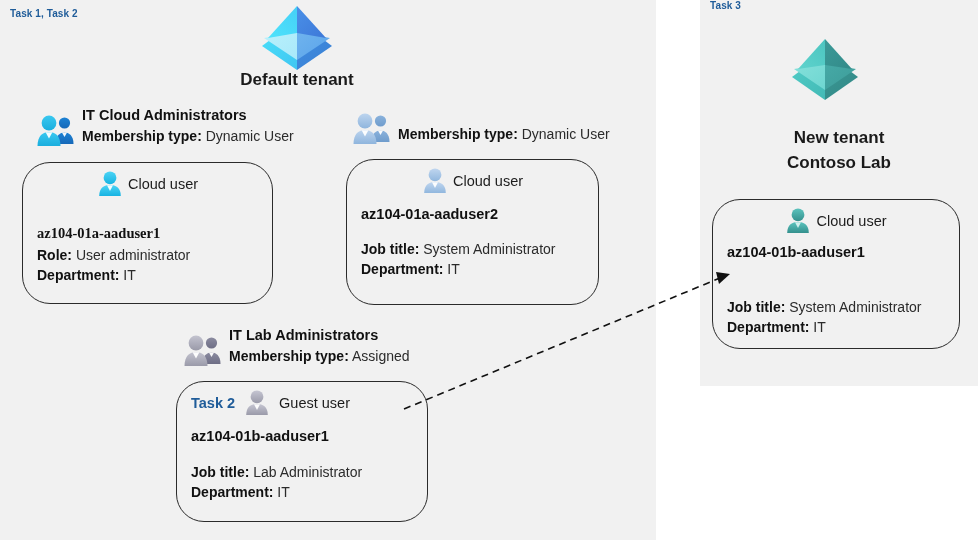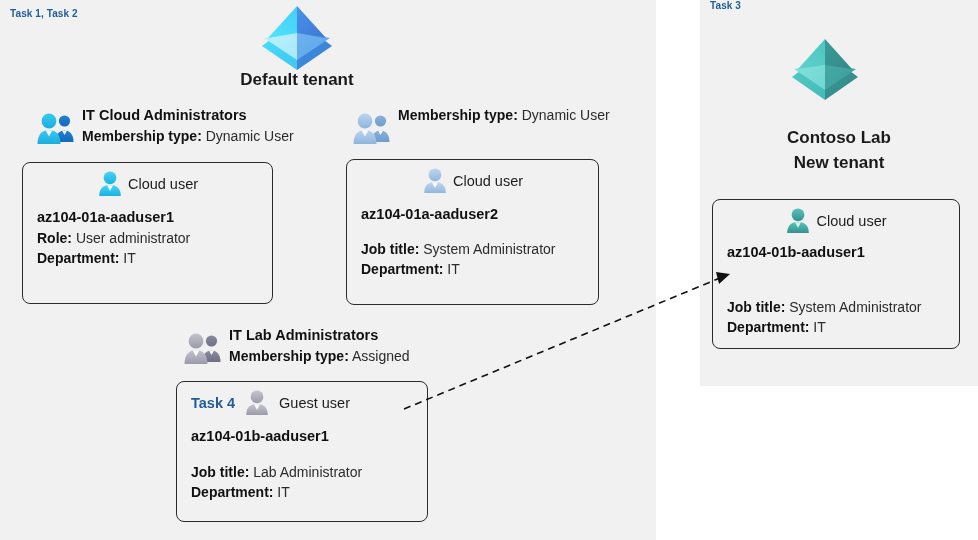--- a/index.html
+++ b/index.html
@@ -26,33 +26,33 @@
   .tenant-icon svg{display:block;}
 
   
   .tenant-title{
     position:absolute;font-size:17px;font-weight:bold;color:#1a1a1a;
     white-space:nowrap;text-align:center;
   }
   .tenant-title.two-line{line-height:1.45;}
 
   
-  .group{position:absolute;display:flex;align-items:flex-start;}
+  .group{position:absolute;display:flex;align-items:flex-end;}
   .group-icon{flex:0 0 auto;margin-right:6px;margin-top:6px;}
   .group-icon svg{display:block;}
   .group-text{display:flex;flex-direction:column;}
   .group-name{font-size:14.5px;font-weight:bold;color:#111;white-space:nowrap;line-height:1.45;}
   .group-meta{font-size:14px;color:#2b2b2b;white-space:nowrap;line-height:1.5;}
   .group-meta b{color:#111;font-weight:bold;}
 
   
   .card{
     position:absolute;
     border:1.6px solid #2b2b2b;
-    border-radius:8px;
+    border-radius:28px;
     background:transparent;
     box-sizing:border-box;
   }
   .card-head{
     display:flex;align-items:center;
     padding-top:7px;
     justify-content:center;
     gap:5px;
   }
   .card-head.left-align{justify-content:flex-start;padding-left:14px;gap:9px;}
@@ -154,22 +154,22 @@
     </defs>
     <polygon points="36,64 3,41 11,35 36,52" fill="url(#ntBaseL)"></polygon>
     <polygon points="36,64 69,41 61,35 36,52" fill="url(#ntBaseR)"></polygon>
     <polygon points="36,54 5,33 36,28 36,54" fill="url(#ntTopL)"></polygon>
     <polygon points="36,54 67,33 36,28 36,54" fill="url(#ntTopR)"></polygon>
     <polygon points="36,3 9,33 36,29" fill="url(#ntL)"></polygon>
     <polygon points="36,3 63,33 36,29" fill="url(#ntR)"></polygon>
   </svg>
 </div>
 <div class="tenant-title two-line" style="left:700px;top:126px;width:278px;">
+  <div>New  tenant</div>
   <div>Contoso Lab</div>
-  <div>New  tenant</div>
 </div>
 
 <div class="group" style="left:36px;top:105px;">
   <span class="group-icon">
     <svg width="40" height="34" viewBox="0 0 40 34">
       <defs>
         <linearGradient id="g1b" x1="0" y1="0" x2="0" y2="1">
           <stop offset="0" stop-color="#1c82d4"></stop>
             <stop offset="1" stop-color="#1668b8"></stop>
         </linearGradient>
@@ -204,21 +204,21 @@
               <stop offset="1" stop-color="#17b3e2"></stop>
           </linearGradient>
         </defs>
         <circle cx="13" cy="7.8" r="6.4" fill="url(#u1)"></circle>
         <path d="M2.2 26 C2.2 17.5 7.4 15 13 15 C18.6 15 23.8 17.5 23.8 26 Z" fill="url(#u1)"></path>
         <path d="M10 15.2 L13 21 L16 15.2 Z" fill="#ffffff" opacity="0.95"></path>
       </svg>
     </span>
     <span class="user-type">Cloud user</span>
   </div>
-  <div class="card-upn" style="margin-top:12px;">az104-01a-aaduser1</div>
+  <div class="card-upn" style="margin-top:28px;font-family:Liberation Serif, serif;">az104-01a-aaduser1</div>
   <div class="card-attrs" style="margin-top:3px;">
     <div class="attr"><b>Role:</b> <span>User administrator</span></div>
     <div class="attr"><b>Department:</b> <span>IT</span></div>
   </div>
 </div>
 
 <div class="group" style="left:352px;top:105px;">
   <span class="group-icon">
     <svg width="40" height="34" viewBox="0 0 40 34">
       <defs>
@@ -290,21 +290,21 @@
     </svg>
   </span>
   <span class="group-text">
     <span class="group-name">IT Lab Administrators</span>
     <span class="group-meta"><b>Membership type:</b> <span>Assigned</span></span>
   </span>
 </div>
 
 <div class="card" style="left:176px;top:381px;width:252px;height:141px;">
   <div class="card-head left-align">
-    <span class="task-inline">Task 4</span>
+    <span class="task-inline">Task 2</span>
     <span class="user-icon">
       <svg width="26" height="27" viewBox="0 0 26 27">
         <defs>
           <linearGradient id="u3" x1="0" y1="0" x2="0" y2="1">
             <stop offset="0" stop-color="#c6c6d2"></stop>
               <stop offset="1" stop-color="#9a9aa9"></stop>
           </linearGradient>
         </defs>
         <circle cx="13" cy="7.8" r="6.4" fill="url(#u3)"></circle>
         <path d="M2.2 26 C2.2 17.5 7.4 15 13 15 C18.6 15 23.8 17.5 23.8 26 Z" fill="url(#u3)"></path>

